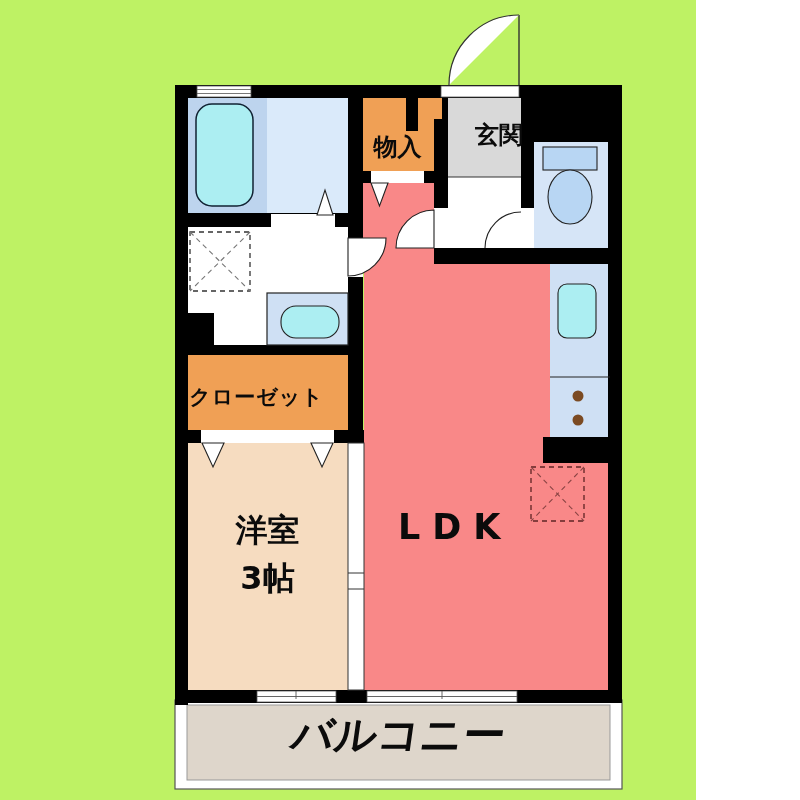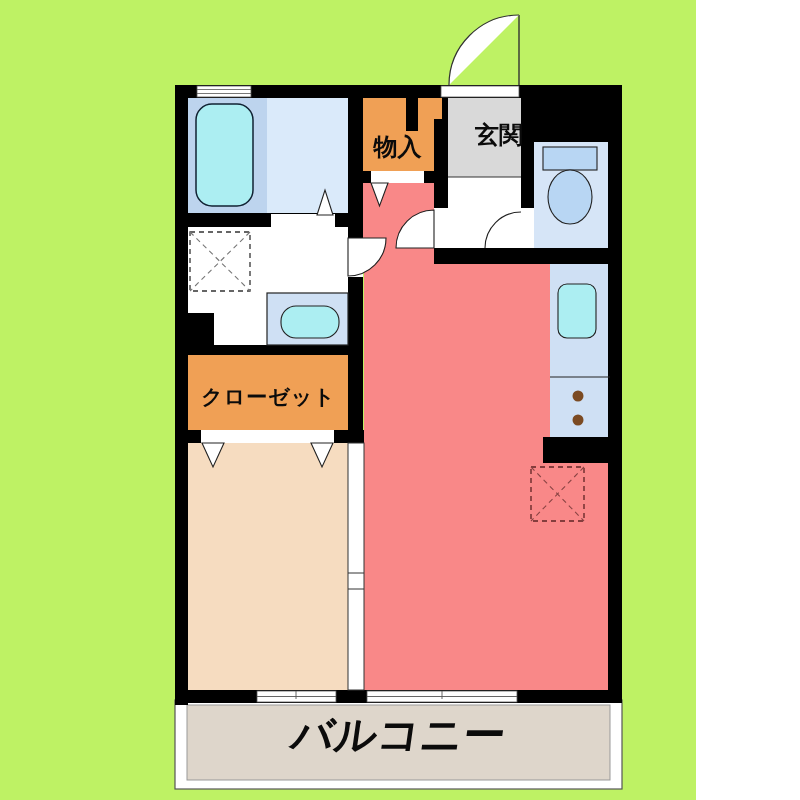--- a/index.html
+++ b/index.html
@@ -3,21 +3,21 @@
 <meta charset="utf-8">
 <style>
   html,body{margin:0;padding:0;background:#fff;}
   .canvas{position:relative;width:696px;height:800px;background:#bef264;overflow:hidden;
           font-family:"DejaVu Sans","Liberation Sans",sans-serif;}
   .canvas svg{position:absolute;left:0;top:0;}
   .lbl{position:absolute;color:#0b0b0b;font-weight:800;text-align:center;
        font-family:"DejaVu Sans","Liberation Sans",sans-serif;line-height:1.1;}
   .lbl-storage{left:361px;top:134px;width:73px;font-size:24px;}
   .lbl-entrance{left:459px;top:122px;width:80px;font-size:24px;}
-  .lbl-closet{left:189px;top:386px;width:159px;font-size:21px;letter-spacing:1px;}
+  .lbl-closet{left:177px;top:386px;width:159px;font-size:21px;letter-spacing:1px;}
   .lbl-western{left:187px;top:506px;width:161px;font-size:32px;line-height:1.5;}
   .lbl-ldk{left:398px;top:504px;width:180px;font-size:35px;line-height:1.35;text-align:left;}
   .lbl-ldk .room-name{letter-spacing:12px;}
   .lbl-balcony{left:187px;top:712px;width:423px;font-size:42px;transform:skewX(-8deg);}
 </style>
 </head>
 <body>
 
 <div class="canvas">
   <svg width="800" height="800" viewBox="0 0 800 800">
@@ -129,16 +129,21 @@
         <rect x="531" y="467" width="53" height="54" fill="none" stroke="#5f2424" stroke-width="1.3" stroke-dasharray="5,4"></rect>
         <line x1="531" y1="467" x2="584" y2="521" stroke="#8a4444" stroke-width="1.1" stroke-dasharray="5,4"></line>
         <line x1="584" y1="467" x2="531" y2="521" stroke="#8a4444" stroke-width="1.1" stroke-dasharray="5,4"></line>
       </g>
     </g>
   </svg>
 
   <div class="lbl lbl-storage">物入</div>
   <div class="lbl lbl-entrance">玄関</div>
   <div class="lbl lbl-closet">クローゼット</div>
+  <div class="lbl lbl-western">
+    <div>洋室</div>
+    <div>3帖</div>
+  </div>
   <div class="lbl lbl-ldk">
+    <div class="room-name">LDK</div>
   </div>
   <div class="lbl lbl-balcony">バルコニー</div>
 </div>
 
 </body></html>

